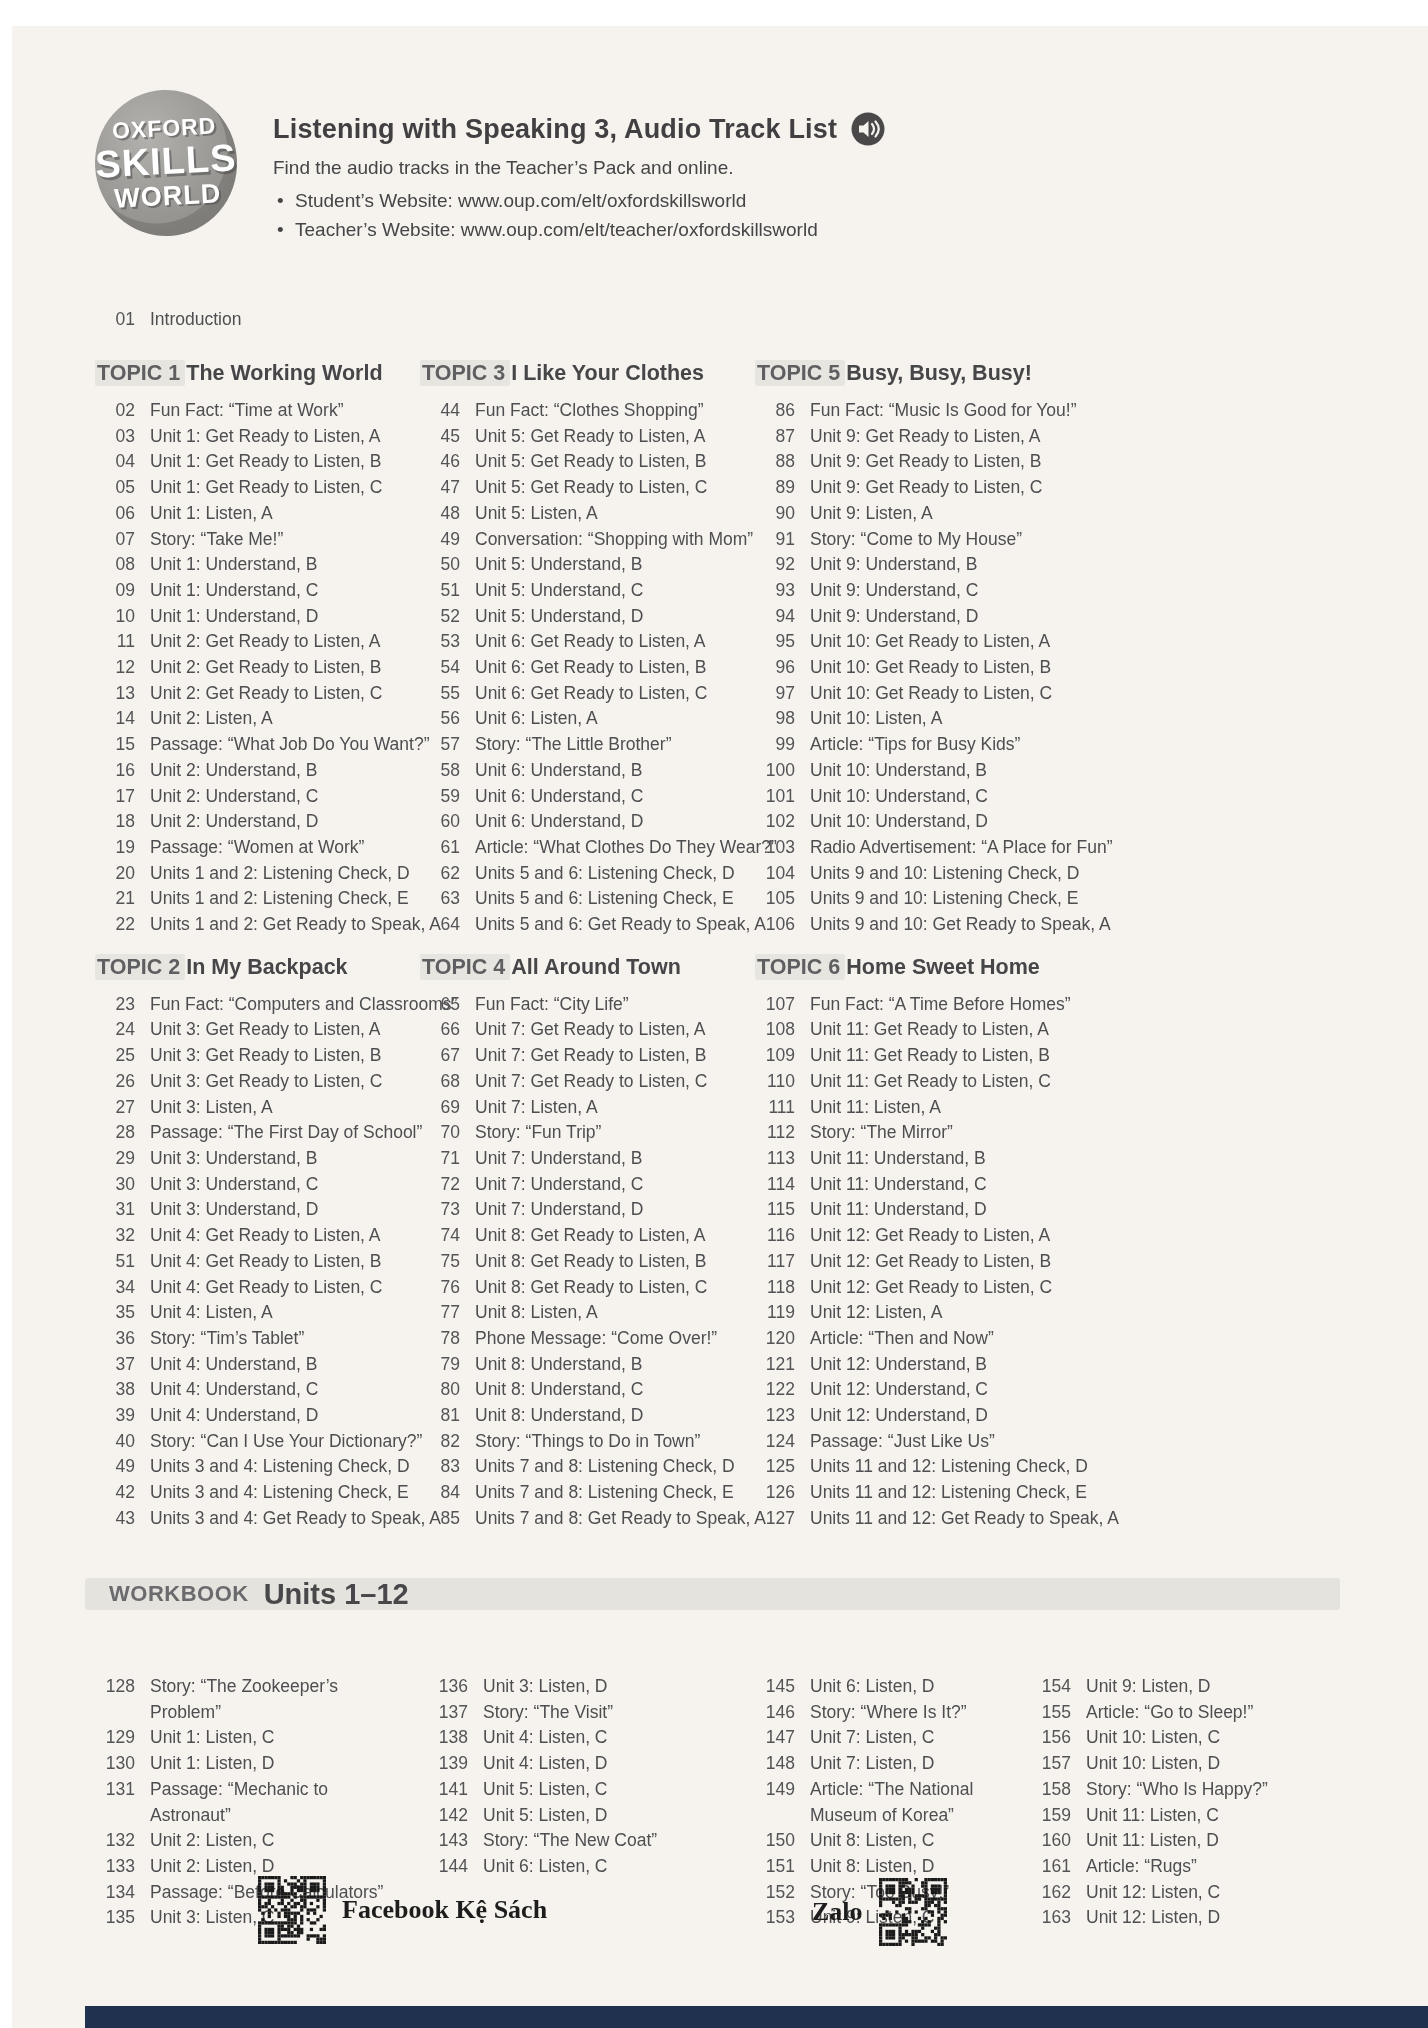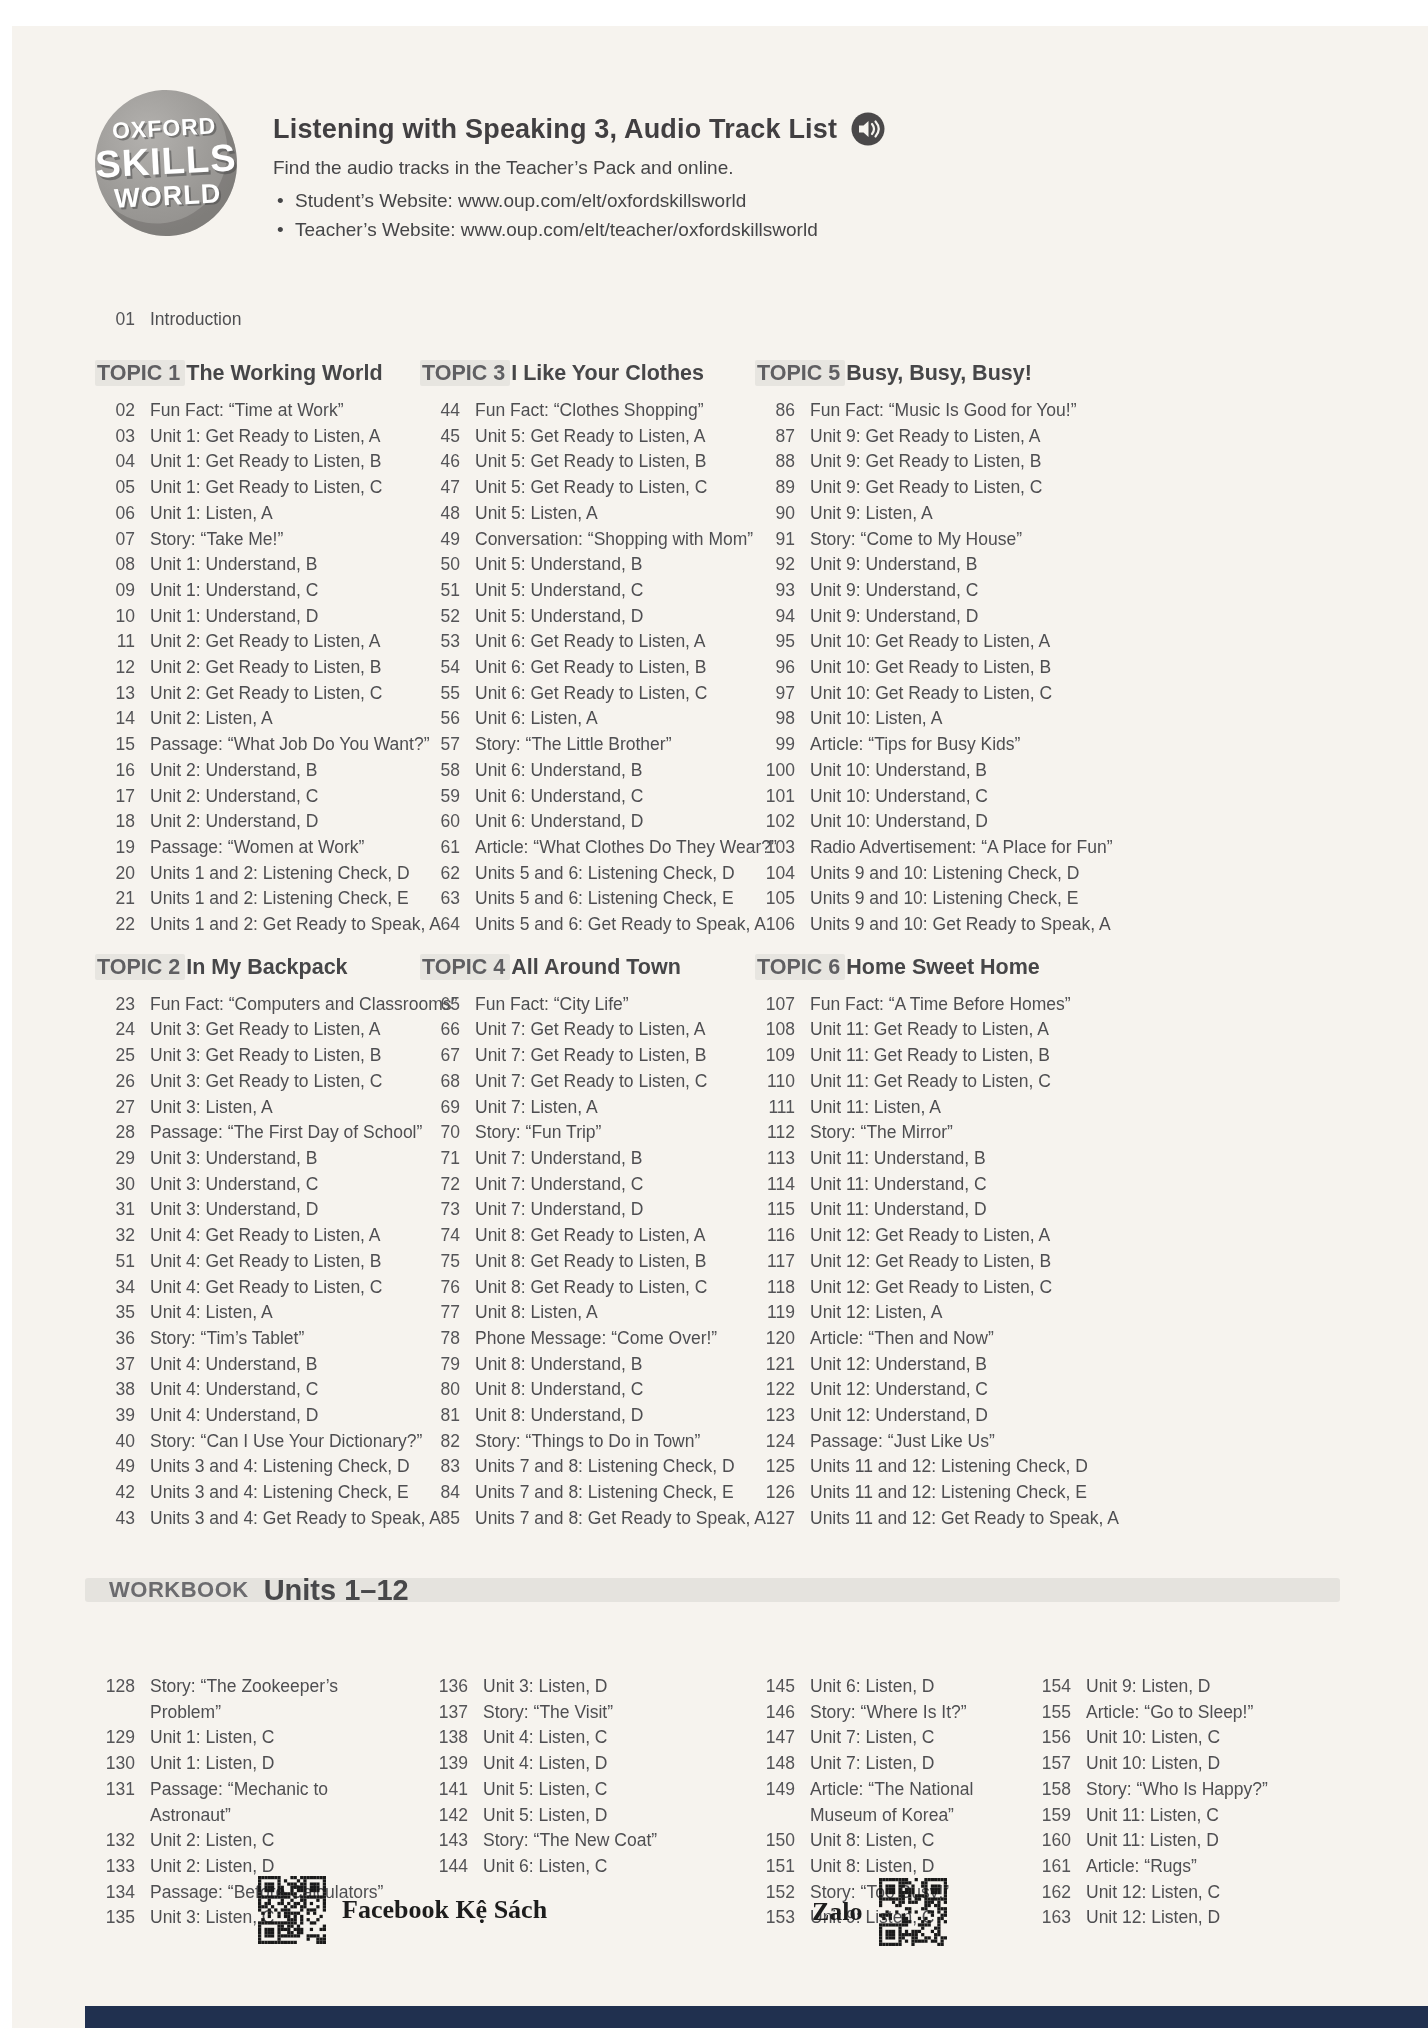--- a/index.html
+++ b/index.html
@@ -32,21 +32,21 @@
   .intro{position:absolute;left:83px;top:281px;}
 
   
   .topics-grid{position:absolute;left:83px;top:332px;display:grid;
                grid-template-columns:325px 335px 340px;row-gap:14px;}
   .topic-heading{margin:0 0 10px;font-size:21.5px;line-height:30px;font-weight:800;white-space:nowrap;}
   .topic-tag{color:#5f5f62;background:#e7e5e0;padding:1px 5px 1px 2px;border-radius:2px;}
   .topic-title{color:#464648;margin-left:1px;}
 
   
-  .wb-bar{position:absolute;left:73px;right:88px;top:1552px;height:24px;background:#e5e3de;border-radius:3px;
+  .wb-bar{position:absolute;left:73px;right:88px;top:1552px;height:32px;background:#e5e3de;border-radius:3px;
           display:flex;align-items:center;padding-left:24px;gap:15px;box-sizing:border-box;}
   .wb-left{font-size:22px;font-weight:800;color:#6b6b6e;letter-spacing:.5px;}
   .wb-right{font-size:29px;font-weight:800;color:#48484a;}
   .wb-grid{position:absolute;left:83px;top:1648px;display:grid;grid-template-columns:333px 327px 276px auto;}
 
   
   .qr-block{position:absolute;display:flex;align-items:center;gap:16px;}
   .qr-block.fb{left:246px;top:1850px;}
   .qr-block.zalo{left:800px;top:1852px;}
   .qr-label{font-family:"Liberation Serif","DejaVu Serif",serif;font-weight:700;font-size:26px;color:#1d1d1d;}

